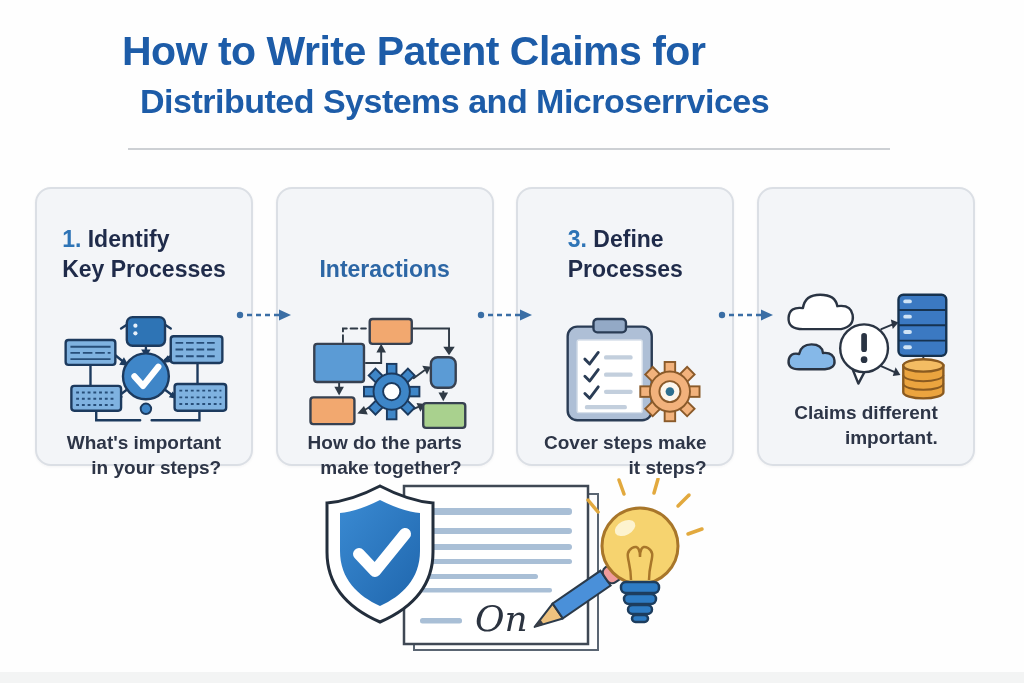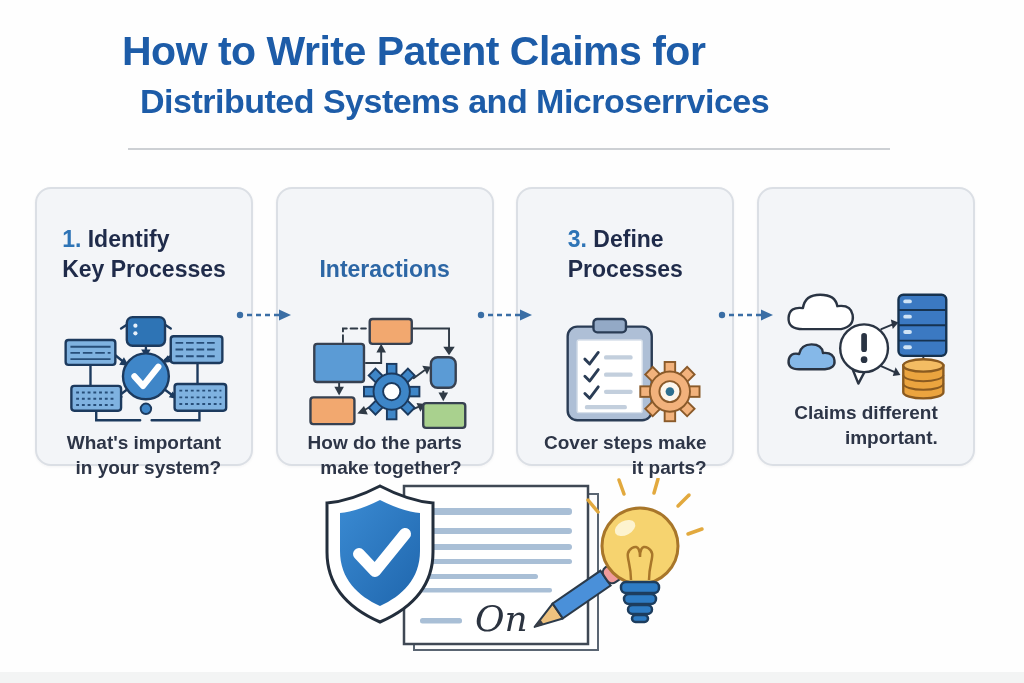--- a/index.html
+++ b/index.html
@@ -92,21 +92,21 @@
               <path d="M127 86 H171" stroke-dasharray="3 3"></path>
               <path d="M127 93 H171" stroke-dasharray="3 3"></path>
           </g>
           <circle cx="92" cy="64" r="24" fill="#3f86c8" stroke="#1c3a5e" stroke-width="2.5"></circle>
           <path d="M80 64 L89 74 L105 54" stroke="#ffffff" stroke-width="6.5" fill="none" stroke-linecap="round" stroke-linejoin="round"></path>
           <circle cx="92" cy="98" r="5.5" fill="#3f86c8" stroke="#1c3a5e" stroke-width="2"></circle>
         </svg>
       </div>
       <p class="card-caption">
         <span>What's important</span><br>
-        <span>in your system?</span>
+        <span>in your steps?</span>
       </p>
     </section>
 
     <section class="card">
       <h2 class="card-heading">
         <br>
         <span class="heading-accent">Interactions</span>
       </h2>
       <div class="card-divider"></div>
       <div class="card-icon">
@@ -193,21 +193,21 @@
               <rect x="-5.5" y="-31" width="11" height="12" transform="rotate(315)"></rect>
             </g>
             <circle r="21" fill="#f2b27c" stroke="#8a5a2a" stroke-width="2"></circle>
             <circle r="11" fill="#fdf6ec" stroke="#8a5a2a" stroke-width="2"></circle>
             <circle r="4.5" fill="#2e6f8f"></circle>
           </g>
         </svg>
       </div>
       <p class="card-caption">
         <span>Cover steps make</span><br>
-        <span>it parts?</span>
+        <span>it steps?</span>
       </p>
     </section>
 
     <section class="card">
       <h2 class="card-heading">
         <br>
       </h2>
       <div class="card-divider"></div>
       <div class="card-icon">
         <svg viewBox="0 0 180 120" width="172" height="115">

